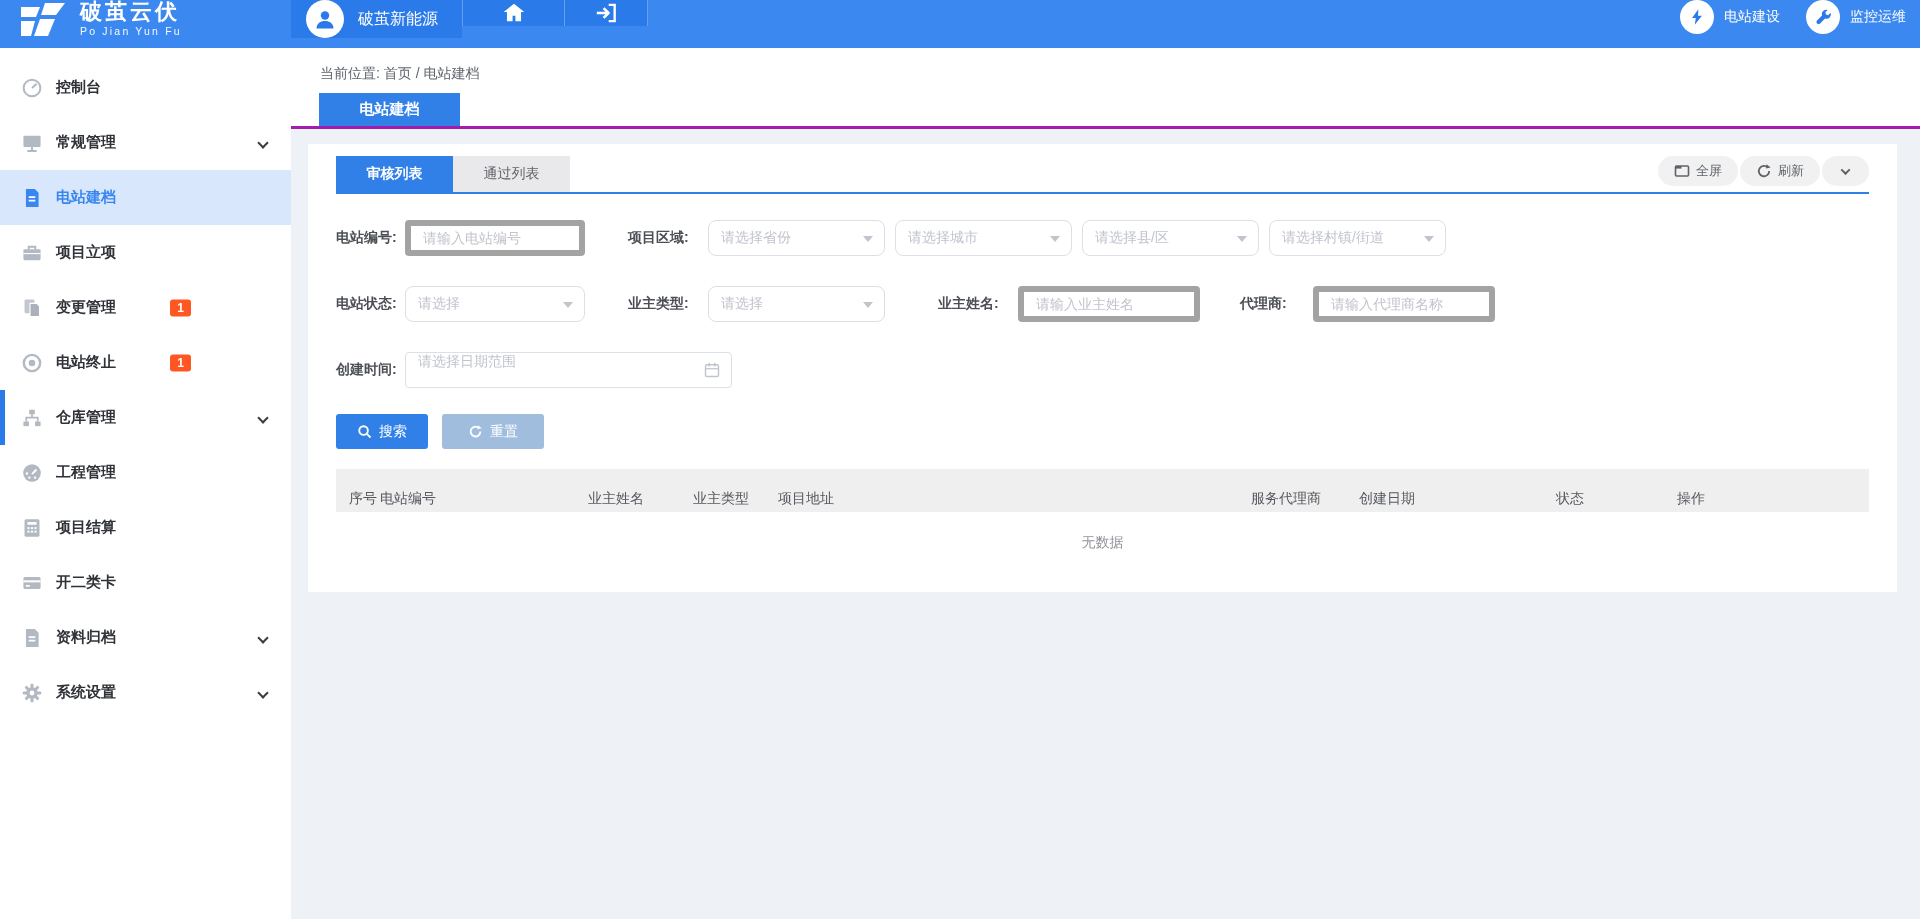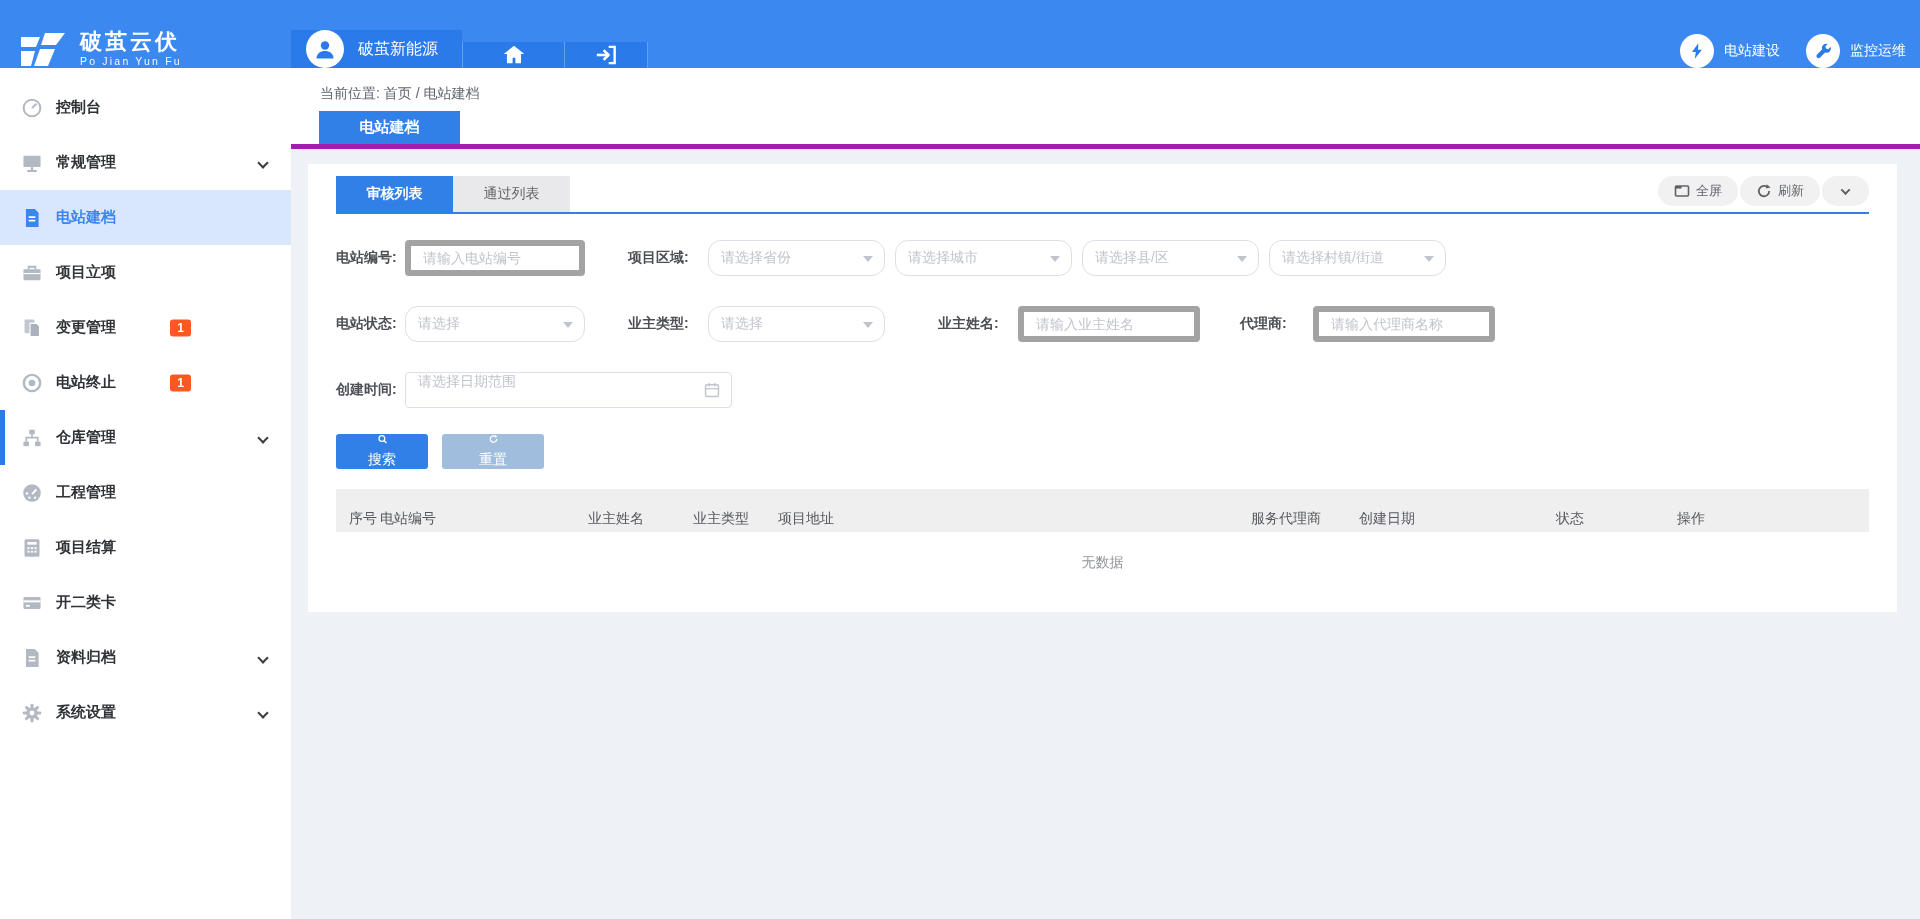--- a/index.html
+++ b/index.html
@@ -1,21 +1,21 @@
 <!DOCTYPE html>
 <html><head>
 <meta charset="utf-8">
 <style>
   * { margin:0; padding:0; box-sizing:border-box; }
   html,body { width:1920px; height:919px; overflow:hidden; }
   body { font-family:"Liberation Sans","DejaVu Sans",sans-serif; background:#eef1f6; }
   .app { position:relative; width:1920px; height:919px; display:flex; flex-direction:column; }
 
   
-  .header { height:68px; display:flex; align-items:flex-end; background:#3c88f1; flex:none; }
+  .header { height:48px; display:flex; align-items:flex-start; background:#3c88f1; flex:none; }
   .logo-block { width:291px; flex:none; display:flex; align-items:center; padding-left:20px; background:#3c88f1; }
   .logo-mark { position:relative; width:46px; height:36px; margin-right:14px; overflow:hidden; flex:none; }
   .logo-text { color:#fff; line-height:1.1; }
   .logo-title { font-size:22px; font-weight:bold; letter-spacing:3px; }
   .logo-sub { font-size:10.5px; letter-spacing:2.2px; margin-top:2px; opacity:.95; }
   .hsec { background:#2b7ae9; display:flex; align-items:center; justify-content:center; flex:none; }
   .hsec + .hsec { border-left:1px solid rgba(255,255,255,.28); }
   .hsec-user { width:171px; justify-content:flex-start; padding-left:15px; }
   .hsec-home { width:102px; }
   .hsec-login { width:84px; border-right:1px solid rgba(255,255,255,.28); }
@@ -32,21 +32,21 @@
   .mi { position:relative; height:55px; display:flex; align-items:center; padding-left:21px; cursor:pointer; }
   .mi-ico { width:22px; height:22px; flex:none; display:flex; align-items:center; justify-content:center; }
   .mi-label { margin-left:13px; font-size:15px; font-weight:600; color:#2f3237; }
   .mi.active { background:#d8e7fb; }
   .mi.active .mi-label { color:#3a86f0; }
   .mi .chev { position:absolute; right:24px; top:24px; width:8px; height:8px; border-right:2px solid #3a3d42; border-bottom:2px solid #3a3d42; transform:rotate(45deg); }
   .badge { position:absolute; left:170px; top:50%; transform:translateY(-50%); min-width:21px; height:17px; background:#ff5722; border-radius:3px; color:#fff; font-size:12px; font-weight:bold; display:flex; align-items:center; justify-content:center; padding:0 4px; }
   .mi.marked::before { content:""; position:absolute; left:0; top:0; width:5px; height:100%; background:#2b7ae9; }
 
   .main { flex:1; display:flex; flex-direction:column; min-width:0; }
-  .band { height:81px; flex:none; background:#fff; border-bottom:5px solid #a21caf; position:relative; }
+  .band { height:81px; flex:none; background:#fff; border-bottom:3px solid #a21caf; position:relative; }
   .breadcrumb { padding:17px 0 0 29px; font-size:14px; color:#5f646c; }
   .page-tab { position:absolute; left:28px; bottom:0; width:141px; height:33px; background:#3080e8; color:#fff; font-size:15px; font-weight:bold; display:flex; align-items:center; justify-content:center; }
   .content { flex:1; background:#eef1f6; padding:15px 23px 0 17px; min-height:0; }
   .card { background:#fff; width:1589px; min-height:424px; padding:12px 28px 18px 28px; }
 
   
   .tabs-row { height:38px; display:flex; align-items:stretch; border-bottom:2px solid #3080e8; }
   .tab { width:117px; display:flex; align-items:center; justify-content:center; font-size:14px; cursor:pointer; background:#e9e9eb; color:#606266; }
   .tab.active { background:#3080e8; color:#ffffff; font-weight:bold; }
   .pills { margin-left:auto; display:flex; align-items:center; gap:2px; padding-bottom:6px; }
@@ -56,30 +56,30 @@
 
   
   .filters { padding-top:22px; }
   .frow { display:flex; align-items:center; height:44px; margin-bottom:22px; }
   .flabel { font-size:14px; font-weight:600; color:#4c4f55; flex:none; }
   .w69 { width:69px; } .w80 { width:80px; }
   .ml43 { margin-left:43px; } .ml53 { margin-left:53px; } .ml40 { margin-left:40px; }
   .w73 { width:73px; }
   .tin { height:36px; border:6px solid #a3a3a3; border-radius:4px; font-size:14px; color:#333; padding:0 12px; outline:none; font-family:inherit; }
   .tin::placeholder { color:#c0c4cc; }
-  .sel { position:relative; height:36px; border:1px solid #dcdfe6; border-radius:13px; display:flex; align-items:center; padding:0 28px 0 12px; cursor:pointer; background:#fff; flex:none; }
+  .sel { position:relative; height:36px; border:1px solid #dcdfe6; border-radius:8px; display:flex; align-items:center; padding:0 28px 0 12px; cursor:pointer; background:#fff; flex:none; }
   .sel-text { font-size:14px; color:#c0c4cc; white-space:nowrap; overflow:hidden; }
   .caret { position:absolute; right:11px; top:15px; width:0; height:0; border-left:5px solid transparent; border-right:5px solid transparent; border-top:6px solid #c0c4cc; }
   .w180 { width:180px; } .w177 { width:177px; } .w182 { width:182px; }
   .mr10 { margin-right:10px; }
   .date-box { position:relative; width:327px; height:36px; border:1px solid #dcdfe6; border-radius:4px; display:flex; align-items:center; padding:0 36px 16px 12px; cursor:pointer; flex:none; }
   .date-ico { position:absolute; right:10px; top:8px; }
 
   .btn-row { display:flex; align-items:center; height:35px; }
-  .btn { height:35px; border:none; border-radius:3px; font-size:14px; color:#fff; display:flex; align-items:center; justify-content:center; gap:7px; cursor:pointer; font-family:inherit;flex-direction:column; }
+  .btn { height:35px; border:none; border-radius:3px; font-size:14px; color:#fff; display:flex; align-items:center; justify-content:center; gap:7px; cursor:pointer; font-family:inherit; }
   .btn-search { width:92px; background:#3080e8; }
   .btn-reset { width:102px; background:#a0bdde; margin-left:14px; }
 
   
   .tbl-head { position:relative; height:43px; background:#efefef; margin-top:20px; }
   .th { position:absolute; top:8px; height:43px; display:flex; align-items:center; font-size:14px; color:#55585e; }
   .empty-row { height:62px; display:flex; align-items:center; justify-content:center; font-size:14px; color:#909399; }
 
   svg { display:block; }
 </style>

